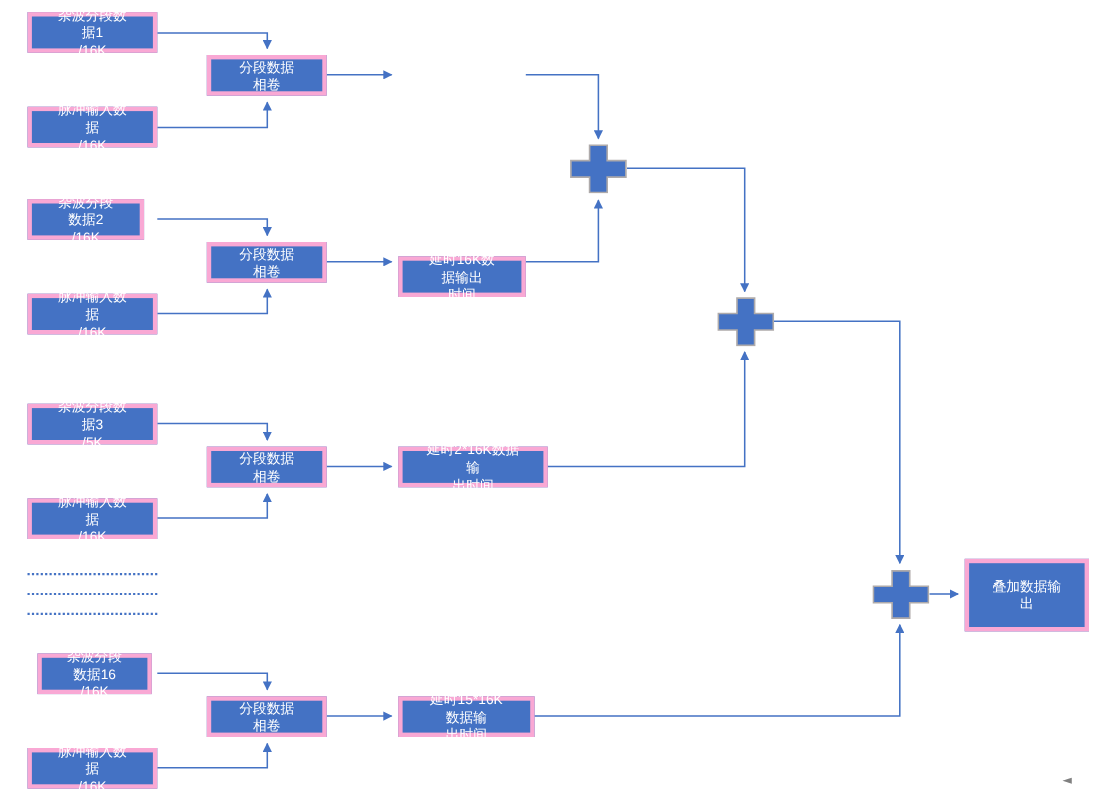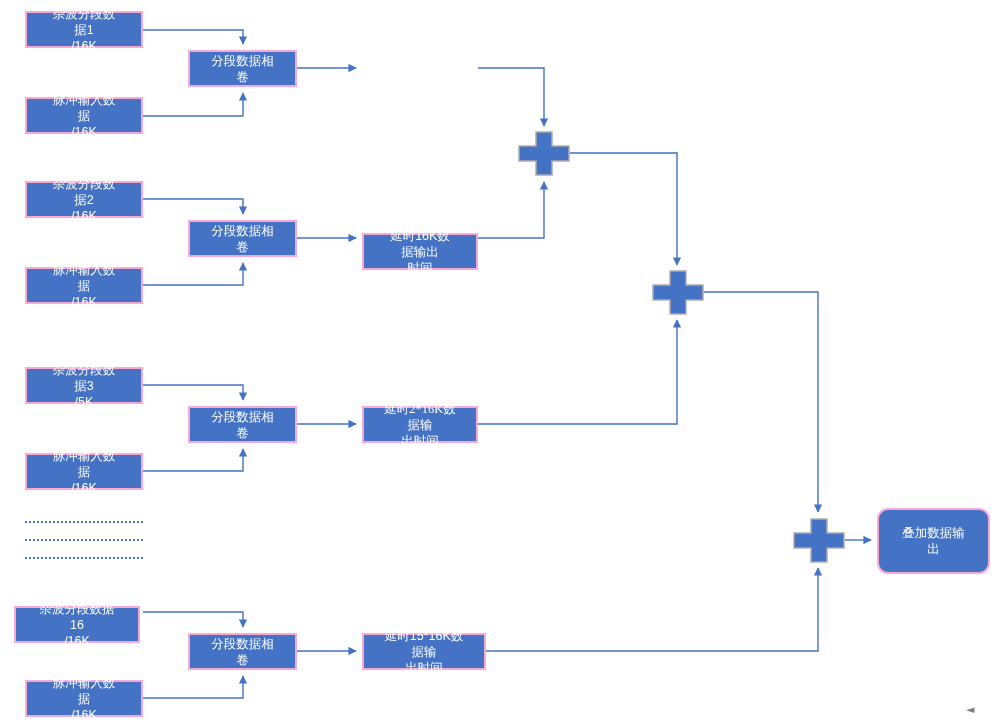--- a/index.html
+++ b/index.html
@@ -13,21 +13,21 @@
   #canvas {
     position: relative;
     width: 996px;
     height: 720px;
     background: #ffffff;
     overflow: hidden;
   }
   .node {
     position: absolute;
     background: #4472C4;
-    border: 2px solid #f9a8d4;
+    border: 4px solid #f9a8d4;
     color: #ffffff;
     font-size: 12.5px;
     line-height: 16px;
     display: flex;
     align-items: center;
     justify-content: center;
     text-align: center;
     box-sizing: border-box;
     padding: 2px 20px;
     white-space: pre-line;
@@ -118,21 +118,21 @@
 /16K</span>
   </div>
   <div class="node" style="left:25px; top:97px; width:118px; height:37px;">
     <span class="node-label">脉冲输入数据
 /16K</span>
   </div>
   <div class="node" style="left:188px; top:50px; width:109px; height:37px;">
     <span class="node-label">分段数据相卷</span>
   </div>
 
-  <div class="node" style="left:25px; top:181px; width:118px; height:37px;">
+  <div class="node" style="left:25px; top:181px; width:106px; height:37px;">
     <span class="node-label">杂波分段数据2
 /16K</span>
   </div>
   <div class="node" style="left:25px; top:267px; width:118px; height:37px;">
     <span class="node-label">脉冲输入数据
 /16K</span>
   </div>
   <div class="node" style="left:188px; top:220px; width:109px; height:37px;">
     <span class="node-label">分段数据相卷</span>
   </div>
@@ -145,44 +145,44 @@
     <span class="node-label">杂波分段数据3
 /5K</span>
   </div>
   <div class="node" style="left:25px; top:453px; width:118px; height:37px;">
     <span class="node-label">脉冲输入数据
 /16K</span>
   </div>
   <div class="node" style="left:188px; top:406px; width:109px; height:37px;">
     <span class="node-label">分段数据相卷</span>
   </div>
-  <div class="node" style="left:362px; top:406px; width:116px; height:37px;font-family:Liberation Serif, serif;">
+  <div class="node" style="left:362px; top:406px; width:136px; height:37px;">
     <span class="node-label">延时2*16K数据输
 出时间</span>
   </div>
 
   <div class="dots" style="left:25px; top:521px; width:118px;"></div>
   <div class="dots" style="left:25px; top:539px; width:118px;"></div>
   <div class="dots" style="left:25px; top:557px; width:118px;"></div>
 
-  <div class="node" style="left:14px; top:594px; width:126px; height:37px;margin-top:12px;">
+  <div class="node" style="left:34px; top:594px; width:104px; height:37px;">
     <span class="node-label">杂波分段数据16
 /16K</span>
   </div>
   <div class="node" style="left:25px; top:680px; width:118px; height:37px;">
     <span class="node-label">脉冲输入数据
 /16K</span>
   </div>
   <div class="node" style="left:188px; top:633px; width:109px; height:37px;">
     <span class="node-label">分段数据相卷</span>
   </div>
   <div class="node" style="left:362px; top:633px; width:124px; height:37px;">
     <span class="node-label">延时15*16K数据输
 出时间</span>
   </div>
 
-  <div class="node" style="left:877px; top:508px; width:113px; height:66px;border-radius:11px;">
+  <div class="node" style="left:877px; top:508px; width:113px; height:66px;">
     <span class="node-label">叠加数据输出</span>
   </div>
 
   <div class="cursor-mark" style="left:966px; top:704px;">◄</div>
 
 </div>
 
 </body></html>

